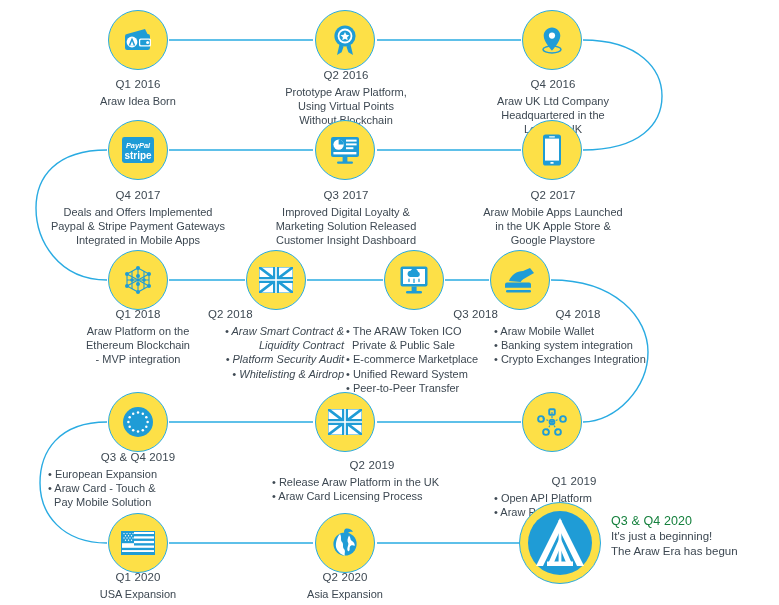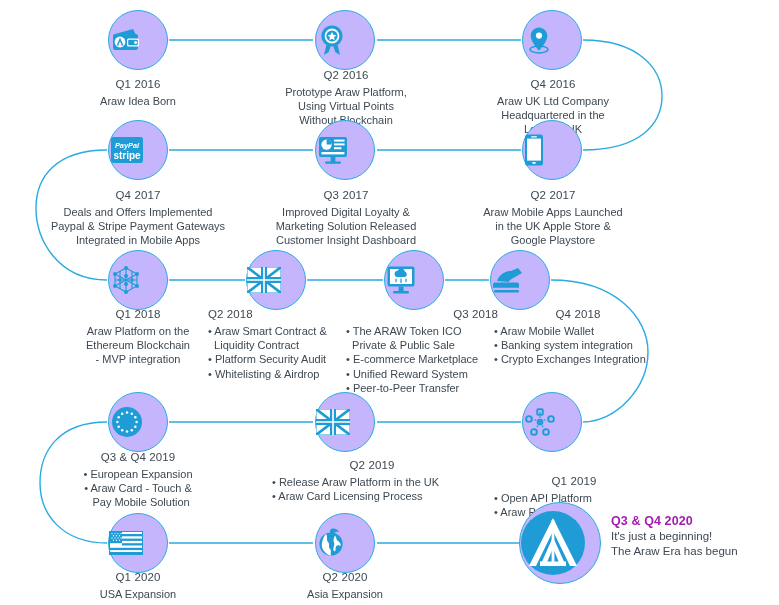--- a/index.html
+++ b/index.html
@@ -5,39 +5,39 @@
   html,body{margin:0;padding:0;background:#ffffff;}
   body{
     width:779px;height:605px;position:relative;overflow:hidden;
     font-family:"Liberation Sans","DejaVu Sans",sans-serif;
     color:#3d4852;
   }
   #stage{position:absolute;left:0;top:0;width:779px;height:605px;}
   #wires{position:absolute;left:0;top:0;width:779px;height:605px;pointer-events:none;}
   .node{
     position:absolute;width:60px;height:60px;border-radius:50%;
-    background:#c4b5fd;border:1.4px solid #29abe2;
+    background:#fde047;border:1.4px solid #29abe2;
     box-sizing:border-box;
-    display:flex;align-items:center;
+    display:flex;align-items:center;justify-content:center;
   }
   .node.big{width:82px;height:82px;border-width:1.6px;}
   .node svg{display:block;}
   .entry{position:absolute;}
   .entry .qtr{
     font-size:11.5px;line-height:14px;color:#3d4852;letter-spacing:.1px;
     margin:0 0 3px 0;white-space:nowrap;
   }
   .entry .lines{font-size:11px;line-height:14.2px;color:#3d4852;}
   .entry .lines div{white-space:nowrap;}
   .entry.ctr{text-align:center;}
   .entry.ctr .lines{text-align:center;}
   .entry.lft{text-align:left;}
   .entry.lft .qtr{text-align:left;}
   .entry.bul .lines div{text-indent:-7px;padding-left:7px;white-space:normal;}
-  .entry.fin .qtr{font-size:12.5px;font-weight:bold;color:#a21caf;margin-bottom:1px;}
+  .entry.fin .qtr{font-size:12.5px;font-weight:normal;color:#15803d;margin-bottom:1px;}
   .entry.fin .lines{font-size:11.5px;line-height:15px;}
 </style>
 </head>
 <body>
 
 <div id="stage">
 
   <svg id="wires" viewBox="0 0 779 605" xmlns="http://www.w3.org/2000/svg">
     <g fill="none" stroke="#29abe2" stroke-width="1.4">
 
@@ -231,21 +231,21 @@
             <path d="M17 0 L17 26 M0 13 L34 13"></path>
           </g>
         <g stroke="#ffffff" stroke-width="1.6">
             <path d="M17 0 L17 26 M0 13 L34 13"></path>
           </g>
       </svg>
     </span>
   </div>
   <div class="entry ctr bul" style="left:208px;top:307px;width:136px;text-align:left;">
     <div class="qtr" style="text-align:left;">Q2 2018</div>
-    <div class="lines" style="text-align:left;">
+    <div class="lines" style="text-align:right;font-style:italic;">
         <div>• Araw Smart Contract &amp;</div>
         <div>&nbsp;&nbsp;Liquidity Contract</div>
         <div>• Platform Security Audit</div>
         <div>• Whitelisting &amp; Airdrop</div>
       </div>
   </div>
 
   <div class="node" style="left:384px;top:250px;">
     <span>
       <svg width="32" height="32" viewBox="0 0 32 32">
@@ -305,21 +305,21 @@
           <circle cx="9.7" cy="22.8" r="1.25"></circle>
             <circle cx="8.4" cy="18" r="1.25"></circle>
           <circle cx="9.7" cy="13.2" r="1.25"></circle>
             <circle cx="13.2" cy="9.7" r="1.25"></circle>
         </g>
       </svg>
     </span>
   </div>
   <div class="entry ctr bul" style="left:48px;top:450px;width:180px;text-align:left;">
     <div class="qtr" style="text-align:center;">Q3 &amp; Q4 2019</div>
-    <div class="lines" style="text-align:center;">
+    <div class="lines" style="text-align:left;">
         <div>• European Expansion</div>
         <div>• Araw Card - Touch &amp;</div>
         <div>&nbsp;&nbsp;Pay Mobile Solution</div>
       </div>
   </div>
 
   <div class="node" style="left:315px;top:392px;">
     <span>
       <svg width="34" height="26" viewBox="0 0 34 26">
         <rect x="0" y="0" width="34" height="26" fill="#ffffff" stroke="#1f9cd6" stroke-width="1"></rect>

